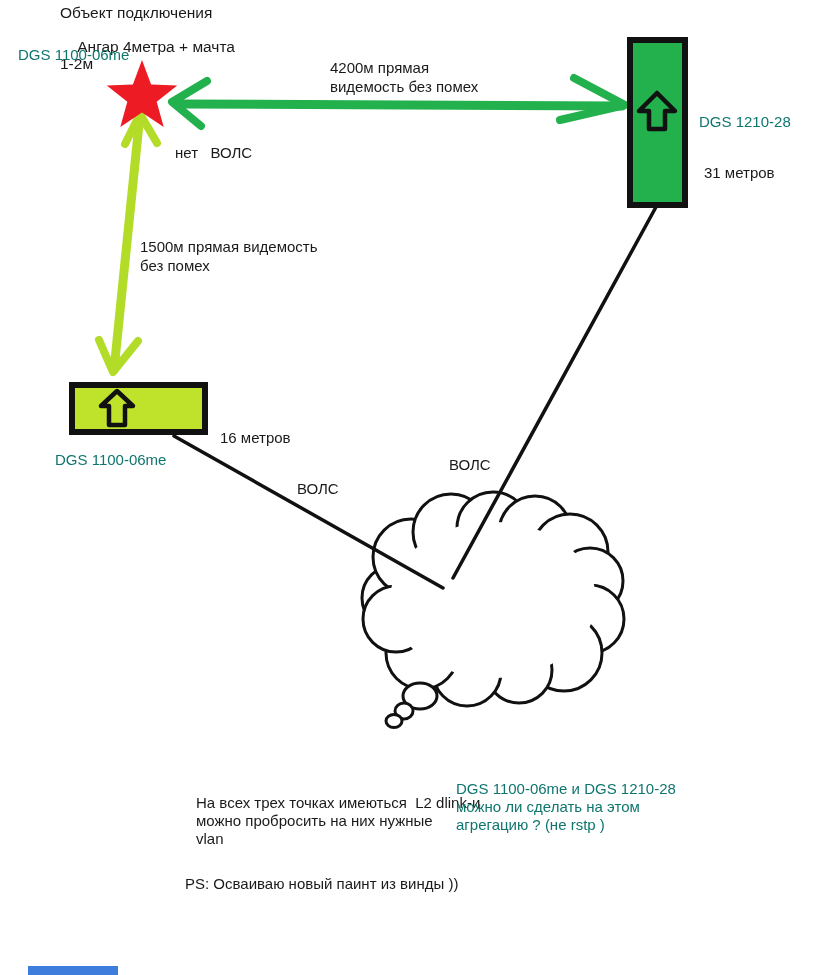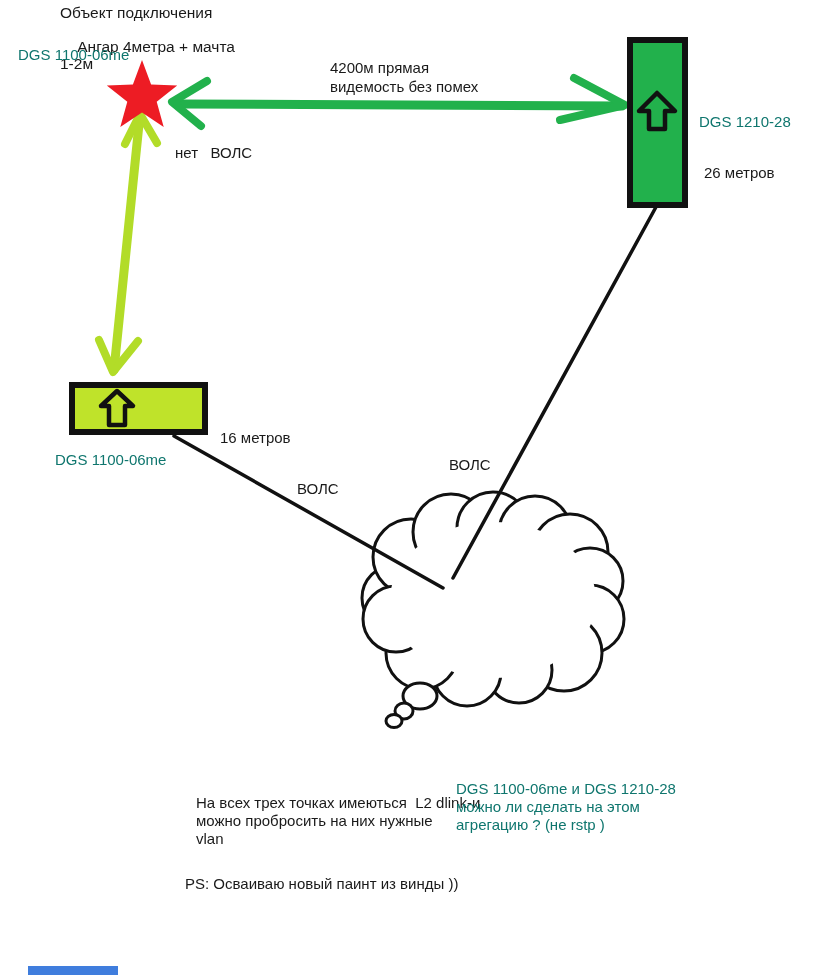--- a/index.html
+++ b/index.html
@@ -78,22 +78,24 @@
     <span>Ангар 4метра + мачта 1-2м</span></div>
 
   <div class="t red" style="left:18px;top:46px;">DGS 1100-06me</div>
 
   <div class="t" style="left:330px;top:58px;line-height:19px;">4200м прямая
 видемость без помех</div>
 
   <div class="t" style="left:175px;top:144px;">нет   ВОЛС</div>
 
   <div class="t red" style="left:699px;top:113px;">DGS 1210-28</div>
-  <div class="t" style="left:704px;top:164px;">26 метров</div>
+  <div class="t" style="left:704px;top:164px;">31 метров</div>
 
+  <div class="t" style="left:140px;top:237px;line-height:19px;">1500м прямая видемость
+без помех</div>
 
   <div class="t" style="left:220px;top:429px;">16 метров</div>
   <div class="t red" style="left:55px;top:451px;">DGS 1100-06me</div>
 
   <div class="t" style="left:297px;top:480px;">ВОЛС</div>
   <div class="t" style="left:449px;top:456px;">ВОЛС</div>
 
   <div class="t" style="left:196px;top:794px;">На всех трех точках имеються  L2 dlink-и
 можно пробросить на них нужные
 vlan</div>

